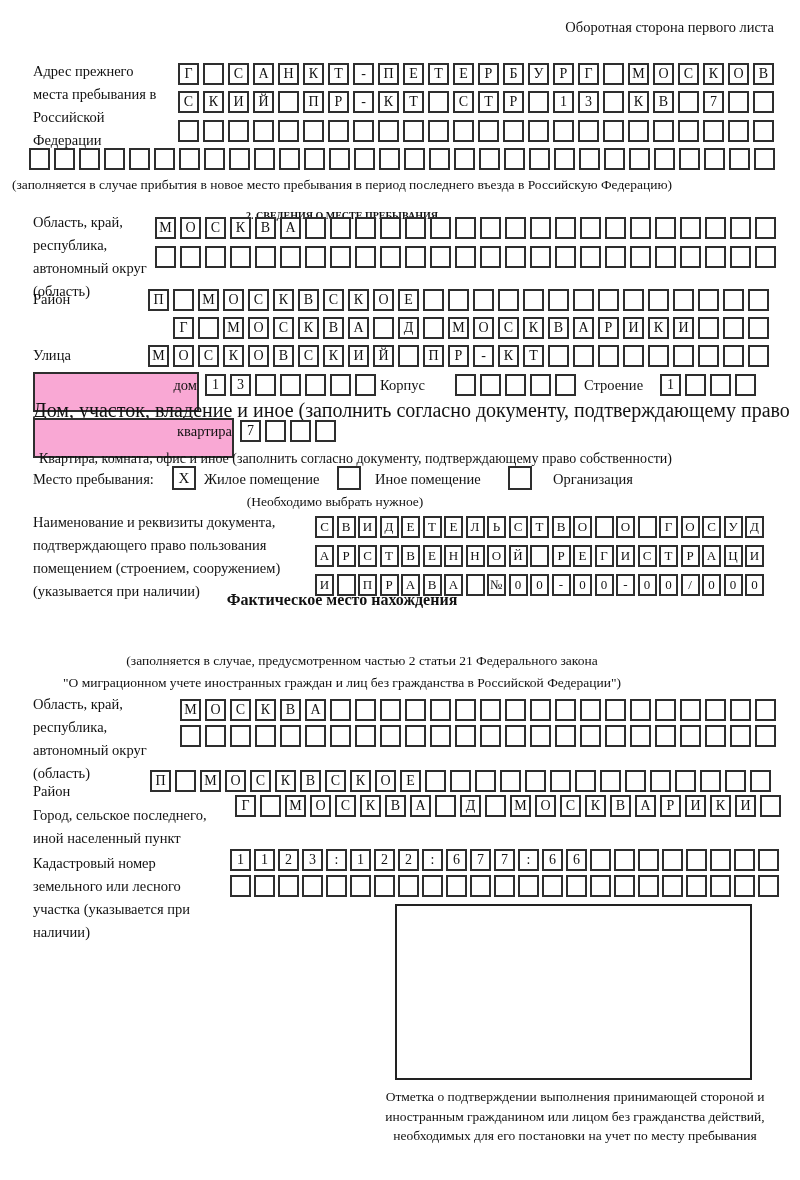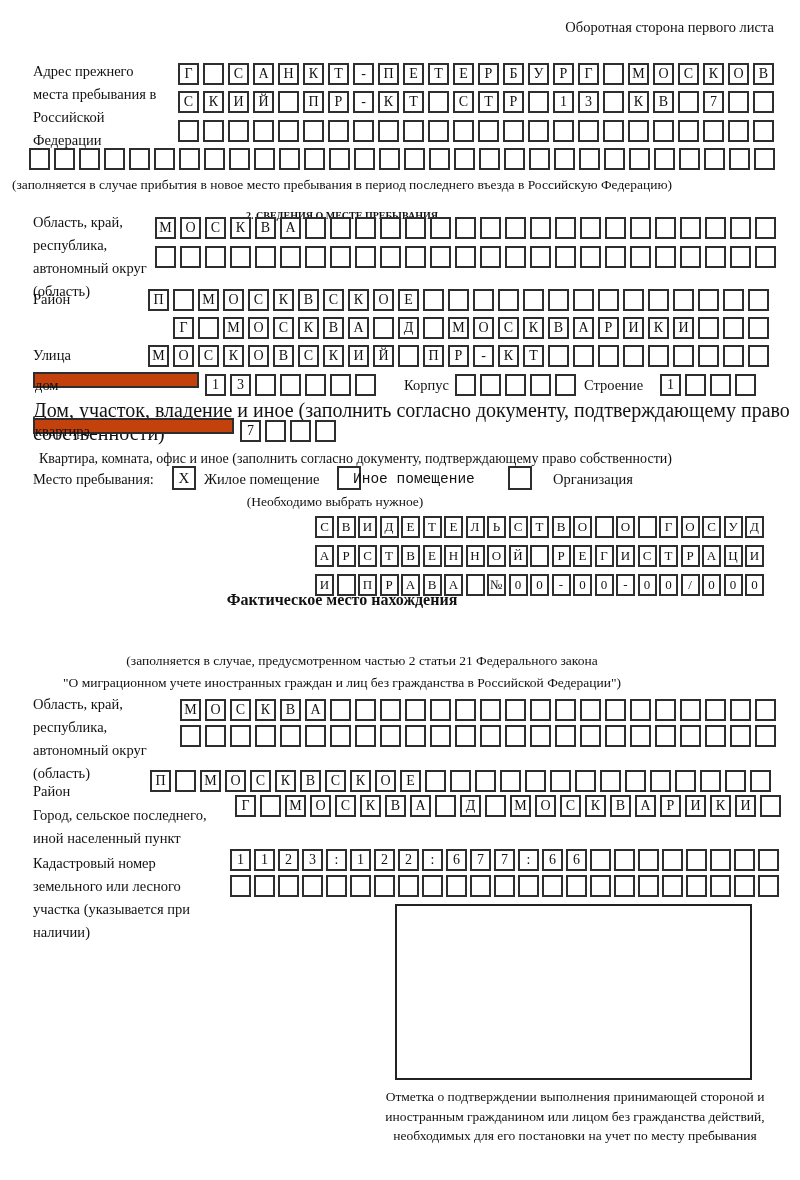--- a/index.html
+++ b/index.html
@@ -19,22 +19,22 @@
     display:inline-block;box-sizing:border-box;
     width:21px;height:22px;margin-right:4px;
     border:2px solid #2e2e2e;background:#fff;
     font-size:14px;line-height:18px;text-align:center;
     vertical-align:top;font-family:"Liberation Serif","DejaVu Serif",serif;
   }
   .sm .cbox{width:19px;height:22px;margin-right:2.5px;font-size:13px;}
   .tight .cbox{margin-right:3px;}
   
   .widebox{
-    box-sizing:border-box;border:2px solid #2e2e2e;height:16px;
-    text-align:left;font-size:14.5px;line-height:22px;background:#c2410c;
+    box-sizing:border-box;border:2px solid #2e2e2e;height:40px;
+    text-align:right;font-size:14.5px;line-height:22px;background:#f9a8d4;
   }
   
   .ckbox{
     display:inline-block;box-sizing:border-box;width:24px;height:24px;
     border:2px solid #2e2e2e;text-align:center;font-size:15px;line-height:20px;
     vertical-align:middle;background:#fff;
   }
   .stampbox{
     box-sizing:border-box;border:2px solid #222;background:#fff;
     width:357px;height:176px;
@@ -63,39 +63,40 @@
   <div class="abs lbl" style="top:288px;left:33px;width:110px;">Район</div>
   <div class="abs boxrow" style="top:289px;left:148px;"><span class="cbox">П</span><span class="cbox"></span><span class="cbox">М</span><span class="cbox">О</span><span class="cbox">С</span><span class="cbox">К</span><span class="cbox">В</span><span class="cbox">С</span><span class="cbox">К</span><span class="cbox">О</span><span class="cbox">Е</span><span class="cbox"></span><span class="cbox"></span><span class="cbox"></span><span class="cbox"></span><span class="cbox"></span><span class="cbox"></span><span class="cbox"></span><span class="cbox"></span><span class="cbox"></span><span class="cbox"></span><span class="cbox"></span><span class="cbox"></span><span class="cbox"></span><span class="cbox"></span></div>
 
   <div class="abs boxrow" style="top:317px;left:173px;"><span class="cbox">Г</span><span class="cbox"></span><span class="cbox">М</span><span class="cbox">О</span><span class="cbox">С</span><span class="cbox">К</span><span class="cbox">В</span><span class="cbox">А</span><span class="cbox"></span><span class="cbox">Д</span><span class="cbox"></span><span class="cbox">М</span><span class="cbox">О</span><span class="cbox">С</span><span class="cbox">К</span><span class="cbox">В</span><span class="cbox">А</span><span class="cbox">Р</span><span class="cbox">И</span><span class="cbox">К</span><span class="cbox">И</span><span class="cbox"></span><span class="cbox"></span><span class="cbox"></span></div>
 
   <div class="abs lbl" style="top:344px;left:33px;width:110px;">Улица</div>
   <div class="abs boxrow" style="top:345px;left:148px;"><span class="cbox">М</span><span class="cbox">О</span><span class="cbox">С</span><span class="cbox">К</span><span class="cbox">О</span><span class="cbox">В</span><span class="cbox">С</span><span class="cbox">К</span><span class="cbox">И</span><span class="cbox">Й</span><span class="cbox"></span><span class="cbox">П</span><span class="cbox">Р</span><span class="cbox">-</span><span class="cbox">К</span><span class="cbox">Т</span><span class="cbox"></span><span class="cbox"></span><span class="cbox"></span><span class="cbox"></span><span class="cbox"></span><span class="cbox"></span><span class="cbox"></span><span class="cbox"></span><span class="cbox"></span></div>
 
   <div class="abs widebox" style="top:372px;left:33px;width:166px;">дом</div>
   <div class="abs boxrow" style="top:374px;left:205px;"><span class="cbox">1</span><span class="cbox">3</span><span class="cbox"></span><span class="cbox"></span><span class="cbox"></span><span class="cbox"></span><span class="cbox"></span></div>
-  <div class="abs lbl" style="top:374px;left:404px;">Корпус</div>
+  <div class="abs lbl" style="top:374px;left:380px;">Корпус</div>
   <div class="abs boxrow" style="top:374px;left:455px;"><span class="cbox"></span><span class="cbox"></span><span class="cbox"></span><span class="cbox"></span><span class="cbox"></span></div>
   <div class="abs lbl" style="top:374px;left:584px;">Строение</div>
   <div class="abs boxrow" style="top:374px;left:660px;"><span class="cbox">1</span><span class="cbox"></span><span class="cbox"></span><span class="cbox"></span></div>
   <div class="abs lbl" style="top:399px;left:33px;width:760px;font-size:20px;">Дом, участок, владение и иное (заполнить согласно документу, подтверждающему право собственности)</div>
 
   <div class="abs widebox" style="top:418px;left:33px;width:201px;">квартира</div>
   <div class="abs boxrow" style="top:420px;left:240px;"><span class="cbox">7</span><span class="cbox"></span><span class="cbox"></span><span class="cbox"></span></div>
   <div class="abs lbl" style="top:447px;left:39px;width:760px;font-size:14px;">Квартира, комната, офис и иное (заполнить согласно документу, подтверждающему право собственности)</div>
 
   <div class="abs lbl" style="top:468px;left:33px;">Место пребывания:</div>
   <span class="abs ckbox" style="top:466px;left:172px;">X</span>
   <div class="abs lbl" style="top:468px;left:204px;">Жилое помещение</div>
   <span class="abs ckbox" style="top:466px;left:337px;"></span>
-  <div class="abs lbl" style="top:468px;left:353px;font-family:Liberation Mono, monospace;">Иное помещение</div>
+  <div class="abs lbl" style="top:468px;left:375px;">Иное помещение</div>
   <span class="abs ckbox" style="top:466px;left:508px;"></span>
   <div class="abs lbl" style="top:468px;left:553px;">Организация</div>
   <div class="abs cap" style="top:492px;left:135px;width:400px;text-align:center;">(Необходимо выбрать нужное)</div>
 
+  <div class="abs lbl" style="top:511px;left:33px;width:255px;">Наименование и реквизиты документа, подтверждающего право пользования помещением (строением, сооружением) (указывается при наличии)</div>
   <div class="abs boxrow sm" style="top:516px;left:315px;"><span class="cbox">С</span><span class="cbox">В</span><span class="cbox">И</span><span class="cbox">Д</span><span class="cbox">Е</span><span class="cbox">Т</span><span class="cbox">Е</span><span class="cbox">Л</span><span class="cbox">Ь</span><span class="cbox">С</span><span class="cbox">Т</span><span class="cbox">В</span><span class="cbox">О</span><span class="cbox"></span><span class="cbox">О</span><span class="cbox"></span><span class="cbox">Г</span><span class="cbox">О</span><span class="cbox">С</span><span class="cbox">У</span><span class="cbox">Д</span></div>
   <div class="abs boxrow sm" style="top:545px;left:315px;"><span class="cbox">А</span><span class="cbox">Р</span><span class="cbox">С</span><span class="cbox">Т</span><span class="cbox">В</span><span class="cbox">Е</span><span class="cbox">Н</span><span class="cbox">Н</span><span class="cbox">О</span><span class="cbox">Й</span><span class="cbox"></span><span class="cbox">Р</span><span class="cbox">Е</span><span class="cbox">Г</span><span class="cbox">И</span><span class="cbox">С</span><span class="cbox">Т</span><span class="cbox">Р</span><span class="cbox">А</span><span class="cbox">Ц</span><span class="cbox">И</span></div>
   <div class="abs boxrow sm" style="top:574px;left:315px;"><span class="cbox">И</span><span class="cbox"></span><span class="cbox">П</span><span class="cbox">Р</span><span class="cbox">А</span><span class="cbox">В</span><span class="cbox">А</span><span class="cbox"></span><span class="cbox">№</span><span class="cbox">0</span><span class="cbox">0</span><span class="cbox">-</span><span class="cbox">0</span><span class="cbox">0</span><span class="cbox">-</span><span class="cbox">0</span><span class="cbox">0</span><span class="cbox">/</span><span class="cbox">0</span><span class="cbox">0</span><span class="cbox">0</span></div>
 
   <div class="abs lbl bold center" style="top:588px;font-size:16px;">Фактическое место нахождения</div>
   <div class="abs cap center" style="top:651px;margin-left:20px;">(заполняется в случае, предусмотренном частью 2 статьи 21 Федерального закона</div>
   <div class="abs cap center" style="top:673px;">"О миграционном учете иностранных граждан и лиц без гражданства в Российской Федерации")</div>
 
   <div class="abs lbl" style="top:693px;left:33px;width:145px;">Область, край, республика, автономный округ (область)</div>
   <div class="abs boxrow" style="top:699px;left:180px;"><span class="cbox">М</span><span class="cbox">О</span><span class="cbox">С</span><span class="cbox">К</span><span class="cbox">В</span><span class="cbox">А</span><span class="cbox"></span><span class="cbox"></span><span class="cbox"></span><span class="cbox"></span><span class="cbox"></span><span class="cbox"></span><span class="cbox"></span><span class="cbox"></span><span class="cbox"></span><span class="cbox"></span><span class="cbox"></span><span class="cbox"></span><span class="cbox"></span><span class="cbox"></span><span class="cbox"></span><span class="cbox"></span><span class="cbox"></span><span class="cbox"></span></div>

